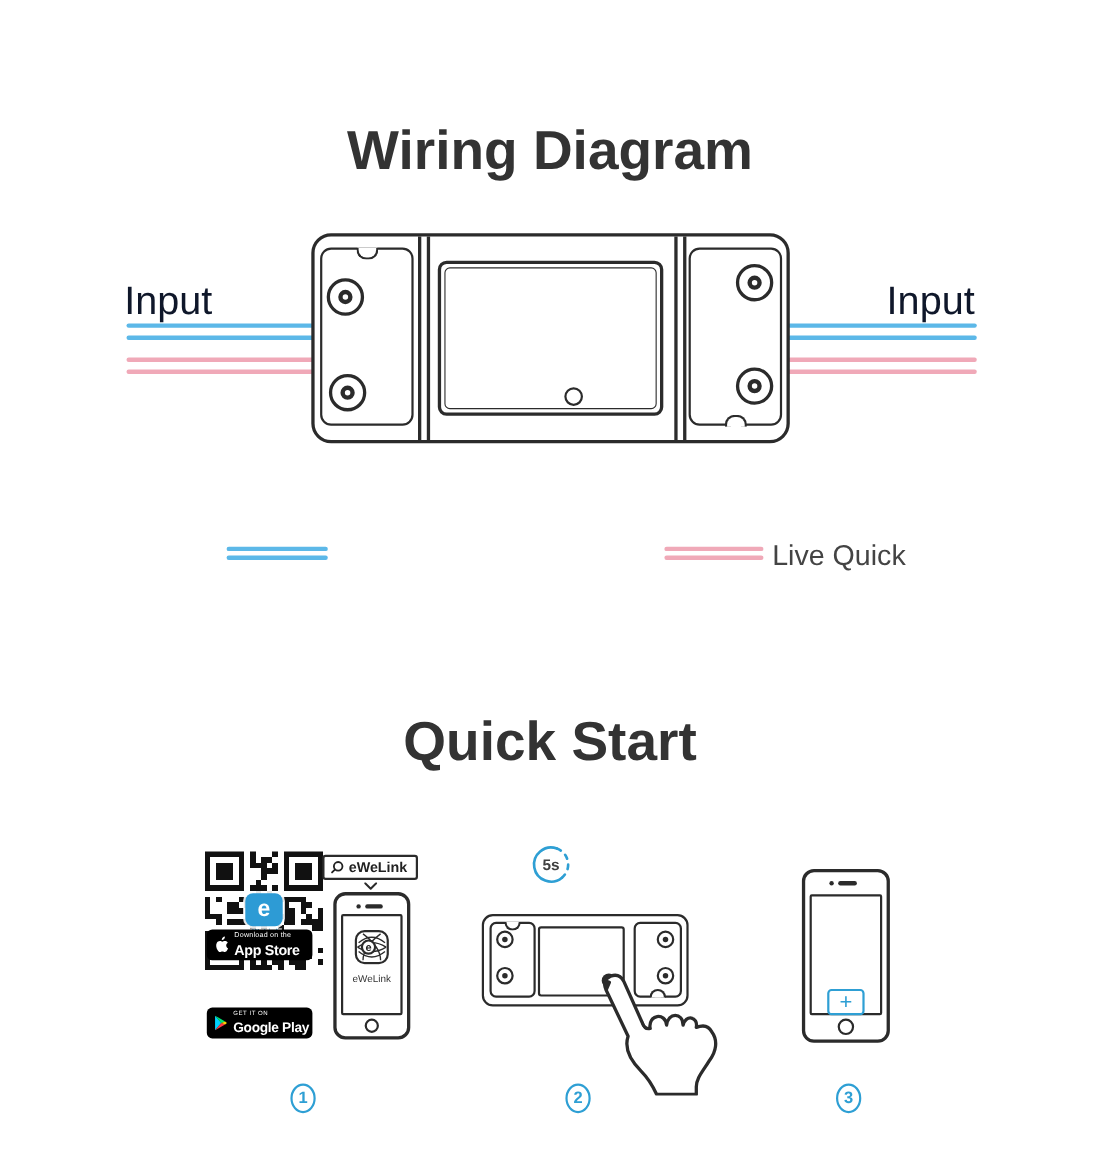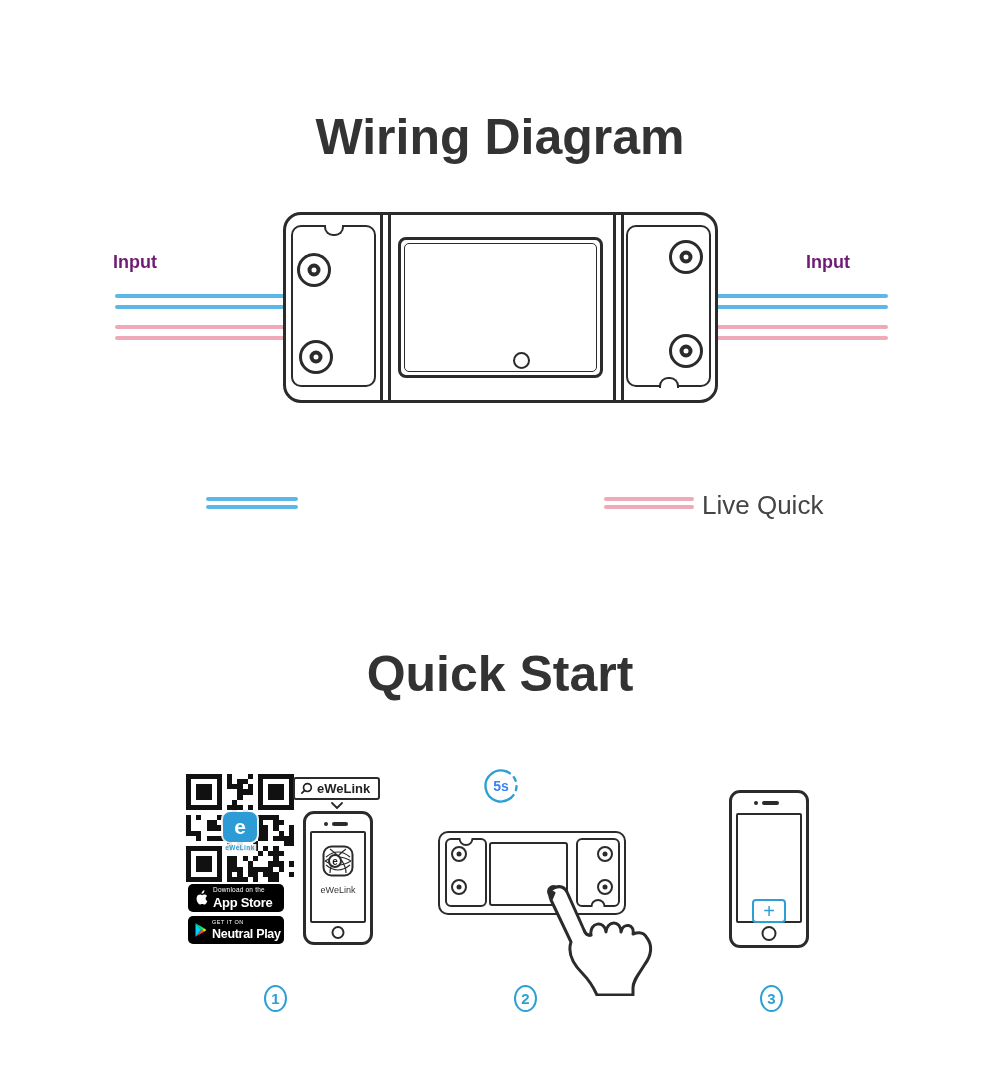--- a/index.html
+++ b/index.html
@@ -6,21 +6,21 @@
   .page{position:relative;width:1000px;height:1068px;background:#fff;overflow:hidden;
         font-family:"Liberation Sans",sans-serif;color:#333;}
 
   
   .title{position:absolute;left:0;width:100%;text-align:center;margin:0;
          font-weight:bold;color:#333;font-size:50px;letter-spacing:0;}
   .wiring-title{top:72px;margin-top:36px;}
   .quick-title{top:645px;}
 
   
-  .io-label{position:absolute;font-size:18px;color:#701a75;font-weight:bold;}
+  .io-label{position:absolute;font-size:36px;color:#0f172a;}
   .io-label.input{left:113px;top:252px;}
   .io-label.output{left:806px;top:252px;}
 
   .wire{position:absolute;height:4px;border-radius:2px;}
   .wire.blue{background:#5cb8e8;}
   .wire.pink{background:#f0a9b8;}
   .wl{left:115px;width:172px;}
   .wr{left:716px;width:172px;}
   .w1{top:294px;} .w2{top:305px;} .w3{top:325px;} .w4{top:336px;}
 
@@ -64,21 +64,21 @@
   .qr-svg{position:absolute;left:0;top:0;width:108px;height:108px;}
   .qr-logo{position:absolute;left:37px;top:38px;width:34px;height:30px;background:#2d9bd5;
            border-radius:7px;color:#fff;font-weight:bold;font-size:21px;
            display:flex;align-items:center;justify-content:center;box-shadow:0 0 0 2px rgba(255,255,255,.9);}
   .qr-caption{position:absolute;left:50%;transform:translateX(-50%);top:70px;
               font-size:6.5px;font-weight:bold;color:#2d9bd5;background:rgba(255,255,255,.9);
               padding:0 2px;letter-spacing:.4px;white-space:nowrap;}
 
   .badge{position:absolute;left:188px;width:96px;height:28px;background:#000;border-radius:5px;
          display:flex;align-items:center;padding-left:7px;box-sizing:border-box;color:#fff;}
-  .badge.appstore{top:884px;} .badge.gplay{top:916px;}
+  .badge.appstore{top:845px;} .badge.gplay{top:916px;}
   .badge .txt{margin-left:5px;display:flex;flex-direction:column;line-height:1;}
   .badge .l1{font-size:6.5px;margin-bottom:2px;letter-spacing:.2px;}
   .badge .l2{font-size:13px;font-weight:bold;letter-spacing:-.3px;}
   .badge.gplay .l1{font-size:5.5px;letter-spacing:.5px;}
   .badge.gplay .l2{font-size:12.5px;}
 
   .searchbox{position:absolute;left:293px;top:777px;width:87px;height:23px;border:2px solid #2b2b2b;
              border-radius:3px;display:flex;align-items:center;padding-left:5px;
              box-sizing:border-box;background:#fff;}
   .searchbox .stext{font-size:13px;font-weight:bold;color:#222;margin-left:4px;}
@@ -93,21 +93,21 @@
   .phone1{left:303px;top:811px;width:64px;height:128px;}
   .phone1 .screen{top:17px;bottom:19px;}
   .phone1 .cam{left:18px;top:8px;} .phone1 .speaker{left:26px;top:8px;width:16px;}
   .phone1 .home{bottom:3px;width:9px;height:9px;}
   .appicon{position:absolute;left:50%;transform:translateX(-50%);top:12px;}
   .applabel{position:absolute;top:52px;left:0;width:100%;text-align:center;font-size:9px;color:#333;}
 
   
   .hold{position:absolute;left:482px;top:767px;width:38px;height:38px;}
   .hold .t{position:absolute;left:0;top:0;width:100%;height:100%;display:flex;align-items:center;
-           justify-content:center;font-size:14px;font-weight:bold;color:#3b82f6;}
+           justify-content:center;font-size:14px;font-weight:bold;color:#404040;}
   .device2{position:absolute;left:438px;top:831px;width:184px;height:80px;
            border:2.5px solid #2b2b2b;border-radius:10px;background:#fff;}
   .cover2{position:absolute;top:5px;height:65px;border:2.5px solid #2b2b2b;border-radius:6px;background:#fff;}
   .cover2.left{left:5px;width:38px;}
   .cover2.right{right:4px;width:40px;}
   .cover2 .notch-down{width:11px;height:6px;border-width:2px;top:-2px;}
   .cover2 .notch-up{width:11px;height:6px;border-width:2px;bottom:-2px;}
   .panel2{position:absolute;left:49px;top:9px;width:75px;height:60px;
           border:2.5px solid #2b2b2b;border-radius:3px;background:#fff;}
   .screw2{position:absolute;width:12px;height:12px;border:2.5px solid #2b2b2b;border-radius:50%;background:#fff;}
@@ -341,21 +341,21 @@
 
   <div class="badge gplay">
     <svg width="12" height="14" viewBox="0 0 12 14">
       <polygon points="0.5,0.3 6.2,7 0.5,13.7" fill="#00d2ff"></polygon>
       <polygon points="0.5,0.3 9.7,5.6 6.2,7" fill="#00e572"></polygon>
       <polygon points="0.5,13.7 9.7,8.4 6.2,7" fill="#ff3a44"></polygon>
       <polygon points="6.2,7 9.7,5.6 11.3,7 9.7,8.4" fill="#ffd500"></polygon>
     </svg>
     <span class="txt">
       <span class="l1">GET IT ON</span>
-      <span class="l2">Neutral Play</span>
+      <span class="l2">Google Play</span>
     </span>
   </div>
 
   <div class="searchbox">
     <svg width="13" height="13" viewBox="0 0 14 14">
       <circle cx="8" cy="6" r="4.2" fill="none" stroke="#222" stroke-width="1.8"></circle>
       <line x1="4.8" y1="9.2" x2="2" y2="12" stroke="#222" stroke-width="1.8" stroke-linecap="round"></line>
     </svg>
     <span class="stext">eWeLink</span>
   </div>

